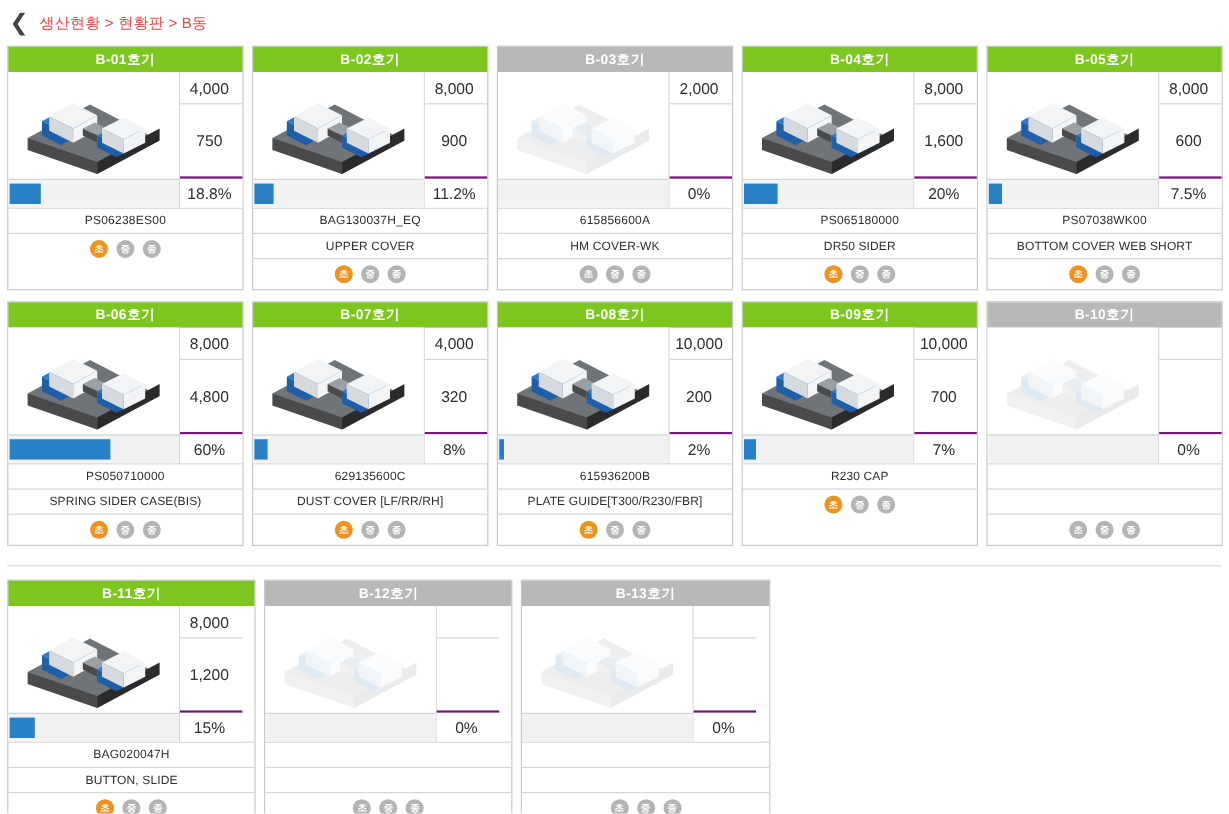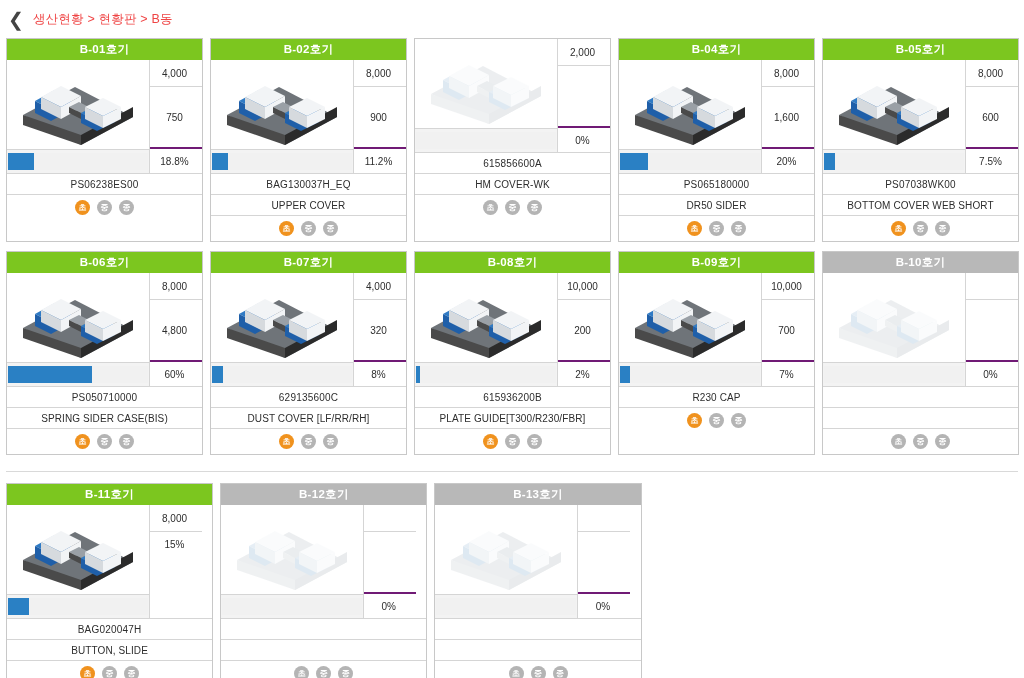--- a/index.html
+++ b/index.html
@@ -119,21 +119,21 @@
 
   .stats-col {
     width: 52px;
     display: flex;
     flex-direction: column;
   }
   .stat-cell {
     display: flex;
     align-items: center;
     justify-content: center;
-    font-size: 10px;
+    font-size: 13px;
     color: #2d2d2d;
     padding-right: 3px;
   }
   .stat-target { height: 27px; border-bottom: 1px solid #d5d5d5; }
   .stat-actual { flex: 1; border-bottom: 2px solid #701a75; }
   .stat-pct    { height: 24px; background: #fff; }
 
   .card-footer-row {
     height: 21px;
     border-bottom: 1px solid #d5d5d5;
@@ -274,20 +274,21 @@
     </div>
     <div class="card-footer-row">BAG130037H_EQ</div>
     <div class="card-footer-row part-name">UPPER COVER</div>
     <div class="badges-row">
       <span class="badge active">초</span>
           <span class="badge">중</span>
           <span class="badge">종</span>
     </div>
       </div>
       <div class="card inactive">
+    <div class="card-header">B-03호기</div>
     <div class="card-body">
       <div class="visual-col">
         <div class="machine-art">
   <svg width="126" height="84" viewBox="0 0 126 84" xmlns="http://www.w3.org/2000/svg">
 
     <polygon points="8,52 60,24 118,54 66,82" fill="#d6dbdf"></polygon>
     <polygon points="8,52 8,62 66,82 66,72" fill="#dde1e4"></polygon>
     <polygon points="66,72 66,82 118,54 118,44" fill="#cfd4d8"></polygon>
 
     <polygon points="20,38 40,27 56,35 36,46" fill="#c9dbea"></polygon>
@@ -731,20 +732,21 @@
   </svg>
             </div>
         <div class="progress-wrap">
           <div class="progress-track">
             <div class="progress-fill" style="width:15%"></div>
           </div>
         </div>
       </div>
       <div class="stats-col">
         <div class="stat-cell stat-target">8,000</div>
+        <div class="stat-cell stat-actual">1,200</div>
         <div class="stat-cell stat-pct">15%</div>
       </div>
     </div>
     <div class="card-footer-row">BAG020047H</div>
     <div class="card-footer-row part-name">BUTTON, SLIDE</div>
     <div class="badges-row">
       <span class="badge active">초</span>
           <span class="badge">중</span>
           <span class="badge">종</span>
     </div>

